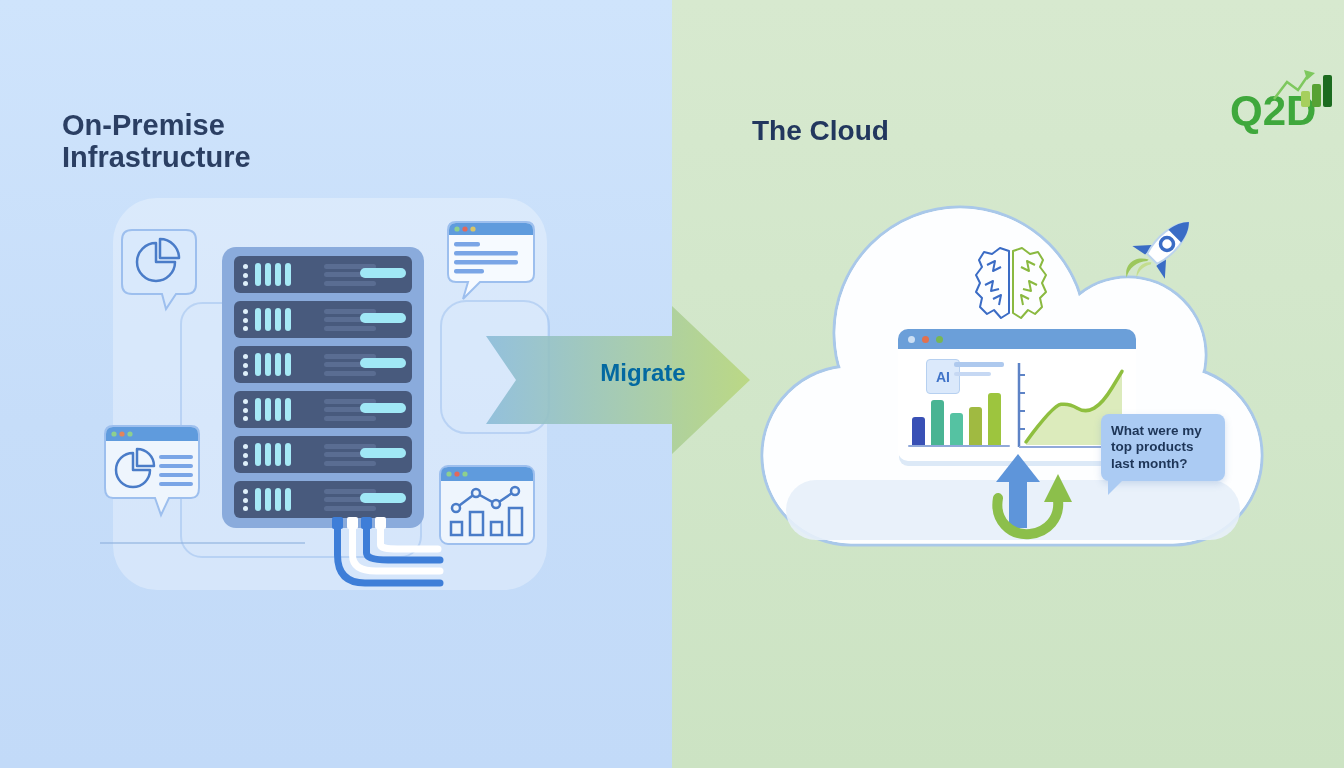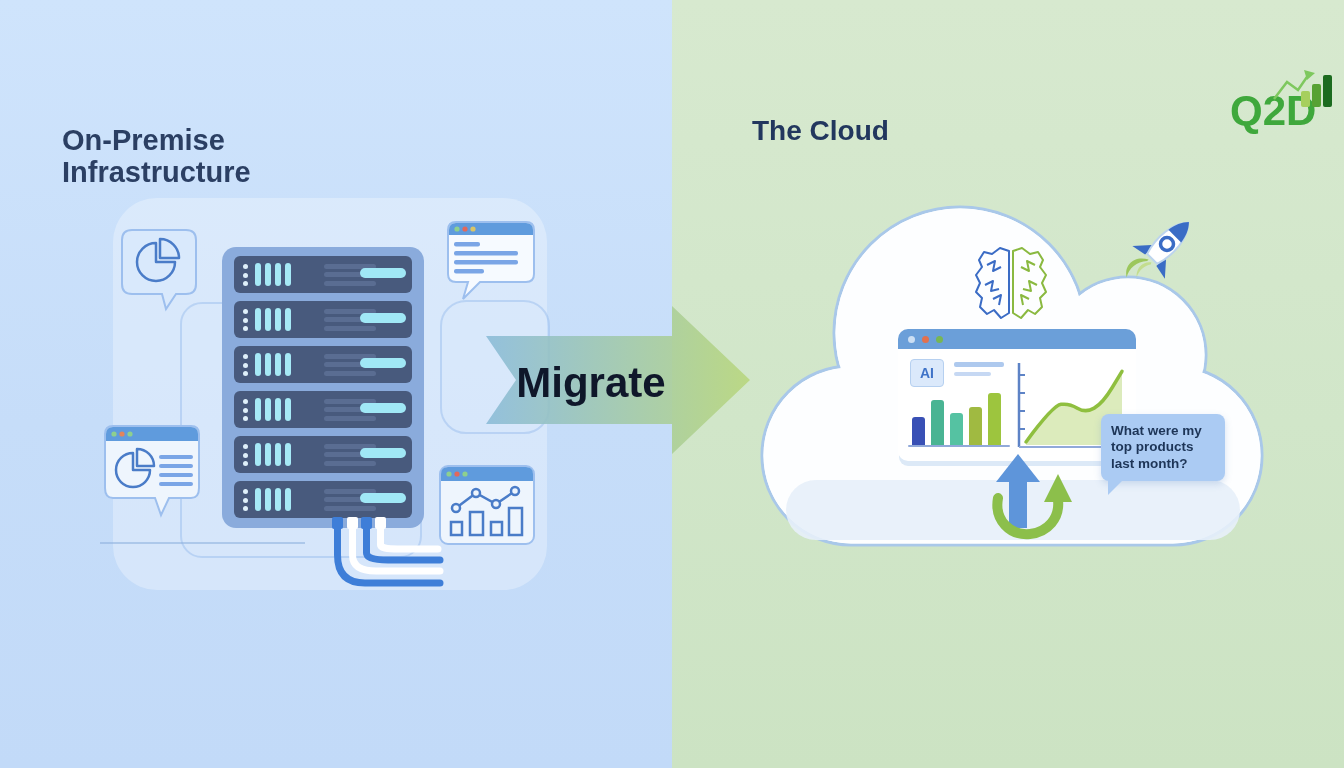--- a/index.html
+++ b/index.html
@@ -5,21 +5,21 @@
   html,body{margin:0;padding:0;background:#e8e8e8;}
   #stage{position:relative;width:1344px;height:768px;overflow:hidden;
          font-family:"Liberation Sans",sans-serif;}
   
   .bg-left{position:absolute;left:0;top:0;width:672px;height:768px;
            background:linear-gradient(180deg,#cfe4fc 0%,#c6ddf9 55%,#c2daf8 100%);}
   .bg-right{position:absolute;left:672px;top:0;width:672px;height:768px;
             background:linear-gradient(180deg,#d7e9cf 0%,#d1e6c9 55%,#cce3c3 100%);}
   
   .panel-title{position:absolute;font-weight:600;color:#2b3f63;line-height:1.1;}
-  #left-title{left:62px;top:125px;width:215px;font-size:29px;}
+  #left-title{left:62px;top:110px;width:215px;font-size:29px;}
   #right-title{left:752px;top:116px;width:300px;font-size:28px;color:#22375e;}
   
   .panel-ghost{position:absolute;border-radius:44px;background:rgba(255,255,255,0.30);}
   #ghost-main{left:113px;top:198px;width:434px;height:392px;}
   .ghost-outline{position:absolute;border:2px solid rgba(140,180,235,0.40);background:transparent;border-radius:22px;}
   #ghost-a{left:180px;top:302px;width:238px;height:252px;}
   #ghost-b{left:440px;top:300px;width:106px;height:130px;border-radius:26px;}
   #ghost-line{position:absolute;left:100px;top:542px;width:205px;height:2px;background:rgba(140,175,220,0.55);}
   
   #server-rack{position:absolute;left:222px;top:247px;width:202px;height:281px;
@@ -30,29 +30,29 @@
   .server .dots span{width:5px;height:5px;border-radius:50%;background:#dff0fa;}
   .server .vbars{position:absolute;left:21px;top:7px;display:flex;gap:4px;}
   .server .vbars i{display:block;width:6px;height:23px;border-radius:3px;background:#a6e9f6;}
   .server .hl{position:absolute;height:5px;border-radius:2.5px;background:#5a6d92;}
   .server .hl.l1{left:90px;top:8px;width:52px;}
   .server .hl.l2{left:90px;top:16px;width:44px;}
   .server .hl.l3{left:90px;top:25px;width:52px;}
   .server .pill{position:absolute;left:126px;top:12px;width:46px;height:10px;border-radius:5px;background:#a0e8f6;}
   
   #migrate-arrow{position:absolute;left:486px;top:304px;}
-  #migrate-label{position:absolute;left:458px;top:359px;width:266px;text-align:center;
-                 font-size:42px;font-weight:700;color:#0f172a;}
+  #migrate-label{position:absolute;left:510px;top:359px;width:266px;text-align:center;
+                 font-size:24px;font-weight:700;color:#0369a1;}
   
   #cloud-browser{position:absolute;left:898px;top:329px;width:238px;height:132px;background:#ffffff;
                  border-radius:10px;box-shadow:0 6px 0 -1px #dce9f7;z-index:4;}
   #cloud-browser .titlebar{position:relative;height:20px;background:#6b9fd9;border-radius:10px 10px 0 0;}
   .tb-dot{position:absolute;top:6.5px;width:7px;height:7px;border-radius:50%;}
   #cloud-browser .content{position:relative;height:112px;}
-  #ai-badge{position:absolute;left:12px;top:10px;width:34px;height:28px;background:#dbe9fb;
+  #ai-badge{position:absolute;left:28px;top:10px;width:34px;height:35px;background:#dbe9fb;
             border:1px solid #b6d0f0;border-radius:4px;color:#3f73c8;font-weight:700;font-size:14px;
             display:flex;align-items:center;justify-content:center;box-sizing:border-box;}
   .ai-line{position:absolute;border-radius:2px;}
   #ai-line-1{left:56px;top:13px;width:50px;height:5px;background:#aec9ee;}
   #ai-line-2{left:56px;top:23px;width:37px;height:4px;background:#c6d8f3;}
   #bar-chart{position:absolute;left:14px;bottom:16px;width:96px;height:56px;
              display:flex;align-items:flex-end;gap:6px;}
   #bar-chart .bar{width:13px;border-radius:3px 3px 0 0;}
   #bar-baseline{position:absolute;left:10px;bottom:14px;width:102px;height:2px;background:#91a9d9;border-radius:1px;}
   #area-chart{position:absolute;left:118px;bottom:10px;}

